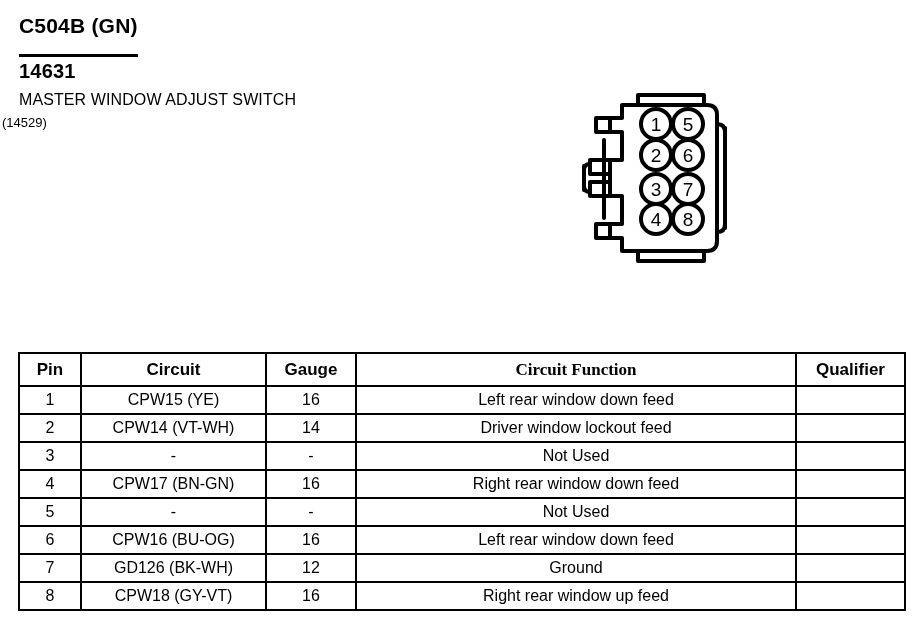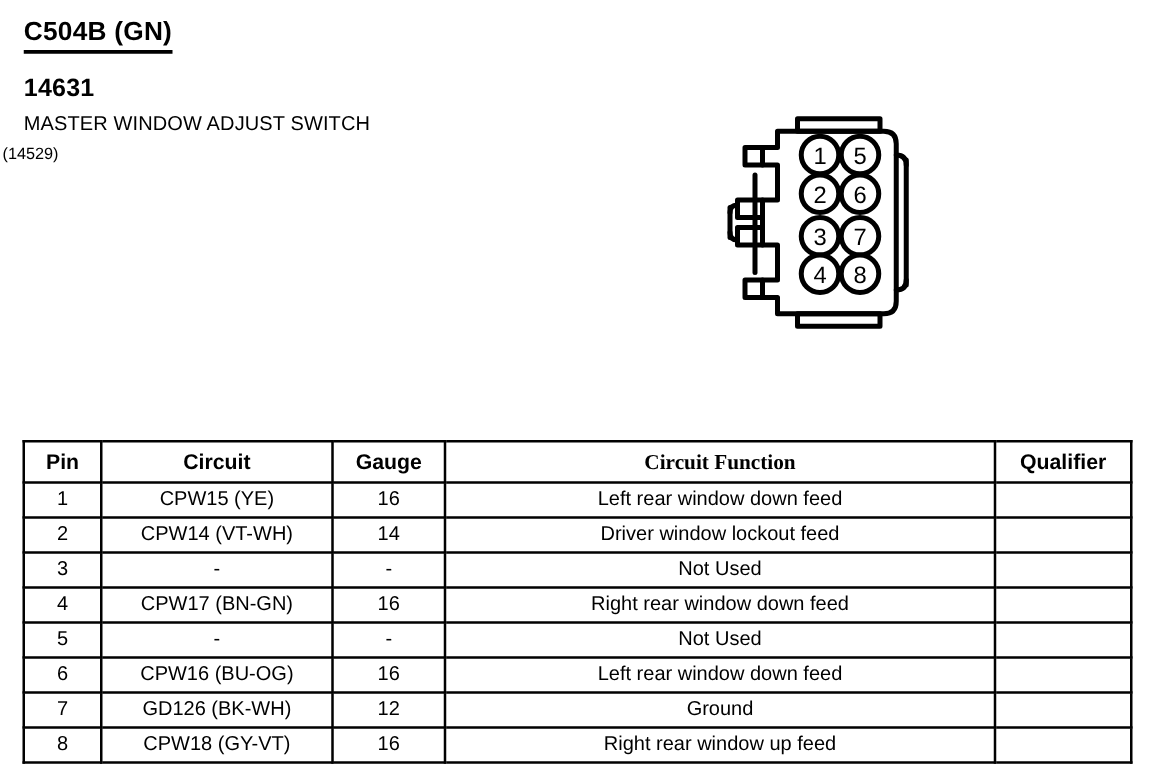--- a/index.html
+++ b/index.html
@@ -20,21 +20,21 @@
 
   
   .connector-title {
     position: absolute;
     left: 19px;
     top: 14px;
     font-size: 21px;
     font-weight: bold;
     letter-spacing: 0.2px;
     line-height: 24px;
-    padding-bottom: 2px;
+    padding-bottom: 16px;
     border-bottom: 3px solid #000;
     display: inline-block;
     white-space: nowrap;
   }
 
   .part-number {
     position: absolute;
     left: 19px;
     top: 60px;
     font-size: 20px;

